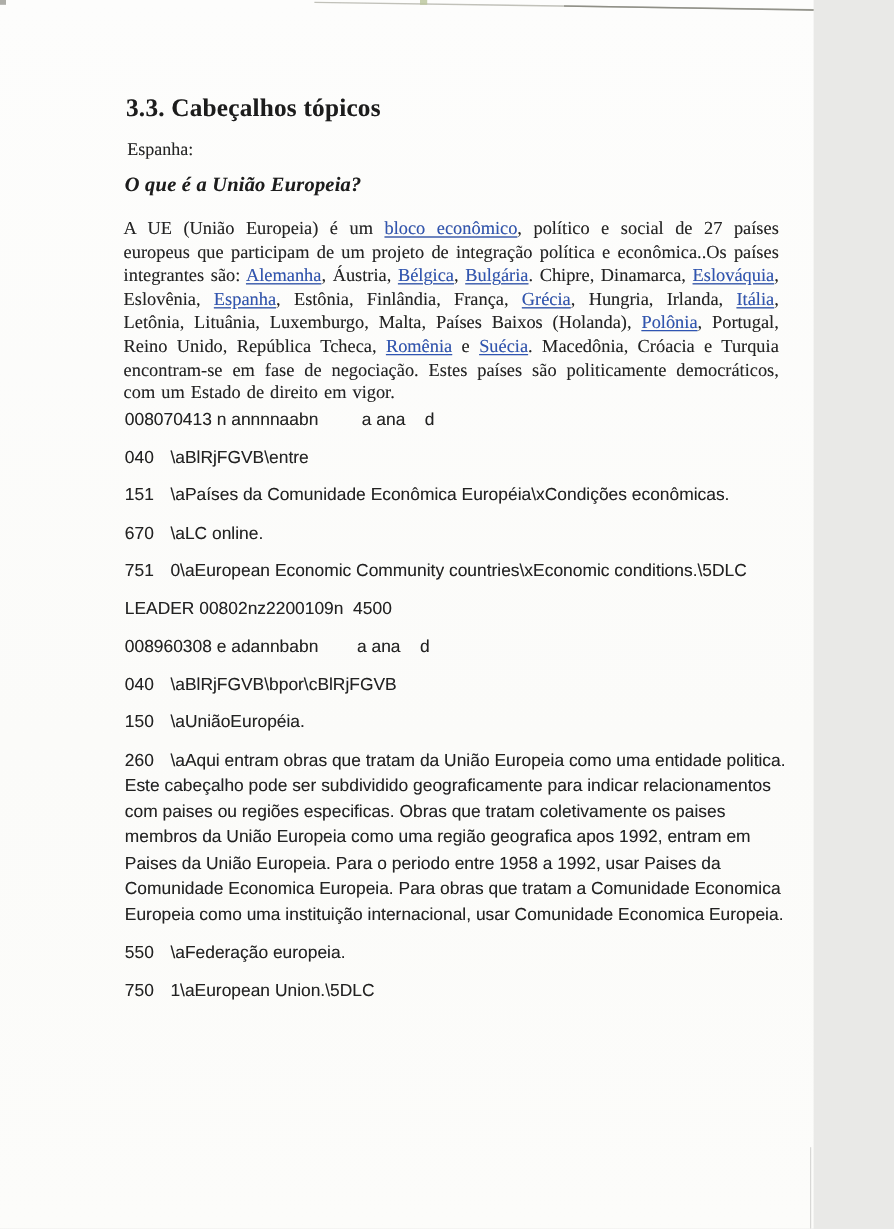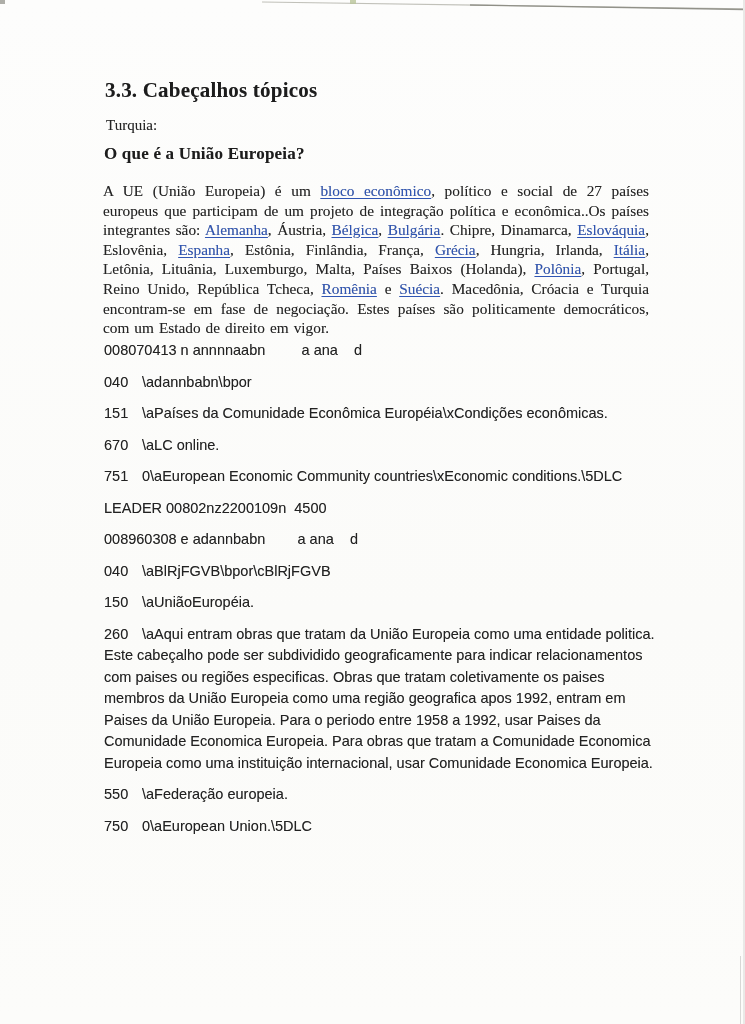--- a/index.html
+++ b/index.html
@@ -3,21 +3,21 @@
 <meta charset="utf-8">
 <style>
   html, body { margin: 0; padding: 0; }
   body {
     width: 745px; height: 1024px;
     background: #e9e9e7;
     overflow: hidden;
   }
   .sheet {
     position: relative;
-    width: 743px; height: 1024px;
+    width: 678px; height: 1024px;
     background: linear-gradient(180deg, #fdfdfc 0%, #fbfbf9 60%, #fcfcfa 100%);
     font-family: "Liberation Serif", serif;
     color: #242424;
     text-shadow: 0 0 0.5px rgba(40,40,40,0.35);
     overflow: hidden;
   }
   .artifact-top { position: absolute; top: 0; left: 0; }
   .corner-mark {
     position: absolute; top: 0; left: 0;
     width: 5px; height: 4px; background: #9a9a92; opacity: 0.8;
@@ -33,20 +33,21 @@
     letter-spacing: 0.2px;
   }
   .example-label {
     position: absolute; top: 117px; left: 106px;
     margin: 0; font-size: 15px;
   }
   .question-heading {
     position: absolute; top: 144px; left: 104px;
     margin: 0; font-size: 17px; font-weight: bold; color: #1c1c1c;
     letter-spacing: 0.2px;
+    font-style: italic;
   }
   .intro {
     position: absolute; top: 181px; left: 103px;
     width: 546px; margin: 0;
     font-size: 15.3px; line-height: 19.6px;
     text-align: justify;
     word-spacing: 1.2px;
   }
   .intro .link {
     text-decoration: underline;
@@ -79,34 +80,34 @@
   <svg class="artifact-top" width="745" height="14" viewBox="0 0 745 14">
     <line x1="262" y1="2" x2="745" y2="9" stroke="#a8a89e" stroke-width="1.2" opacity="0.7"></line>
     <line x1="470" y1="5" x2="745" y2="9.5" stroke="#83837a" stroke-width="1.4" opacity="0.8"></line>
     <rect x="350" y="0" width="6" height="4" fill="#b9c49a" opacity="0.8"></rect>
   </svg>
   <div class="corner-mark"></div>
   <div class="edge-mark-right"></div>
 
   <h1 class="section-heading">3.3. Cabeçalhos tópicos</h1>
 
-  <p class="example-label">Turquia:</p>
+  <p class="example-label">Espanha:</p>
 
   <h2 class="question-heading">O que é a União Europeia?</h2>
 
   <p class="intro" id="intro-paragraph"><span>A UE (União Europeia) é um </span><span class="link" style="color: rgb(47, 85, 180);">bloco econômico</span><span>, político e social de 27 países europeus que participam de um projeto de integração política e econômica..Os países integrantes são: </span><span class="link" style="color: rgb(47, 85, 180);">Alemanha</span><span>, Áustria, </span><span class="link" style="color: rgb(47, 85, 180);">Bélgica</span><span>, </span><span class="link" style="color: rgb(47, 85, 180);">Bulgária</span><span>. Chipre, Dinamarca, </span><span class="link" style="color: rgb(47, 85, 180);">Eslováquia</span><span>, Eslovênia, </span><span class="link" style="color: rgb(47, 85, 180);">Espanha</span><span>, Estônia, Finlândia, França, </span><span class="link" style="color: rgb(47, 85, 180);">Grécia</span><span>, Hungria, Irlanda, </span><span class="link" style="color: rgb(47, 85, 180);">Itália</span><span>, Letônia, Lituânia, Luxemburgo, Malta, Países Baixos (Holanda), </span><span class="link" style="color: rgb(47, 85, 180);">Polônia</span><span>, Portugal, Reino Unido, República Tcheca, </span><span class="link" style="color: rgb(47, 85, 180);">Romênia</span><span> e </span><span class="link" style="color: rgb(47, 85, 180);">Suécia</span><span>. Macedônia, Cróacia e Turquia encontram-se em fase de negociação. Estes países são politicamente democráticos, com um Estado de direito em vigor.</span></p>
 
   <div class="marc" id="marc-block">
       <div class="marc-line"><span class="marc-value">008070413 n annnnaabn         a ana    d</span></div>
-      <div class="marc-line"><span class="marc-tag">040</span><span class="marc-value">\adannbabn\bpor</span></div>
+      <div class="marc-line"><span class="marc-tag">040</span><span class="marc-value">\aBlRjFGVB\entre</span></div>
       <div class="marc-line"><span class="marc-tag">151</span><span class="marc-value">\aPaíses da Comunidade Econômica Européia\xCondições econômicas.</span></div>
       <div class="marc-line"><span class="marc-tag">670</span><span class="marc-value">\aLC online.</span></div>
       <div class="marc-line"><span class="marc-tag">751</span><span class="marc-value">0\aEuropean Economic Community countries\xEconomic conditions.\5DLC</span></div>
       <div class="marc-line"><span class="marc-value">LEADER 00802nz2200109n  4500</span></div>
       <div class="marc-line"><span class="marc-value">008960308 e adannbabn        a ana    d</span></div>
       <div class="marc-line"><span class="marc-tag">040</span><span class="marc-value">\aBlRjFGVB\bpor\cBlRjFGVB</span></div>
       <div class="marc-line"><span class="marc-tag">150</span><span class="marc-value">\aUniãoEuropéia.</span></div>
       <div class="marc-line"><span class="marc-tag">260</span><span class="marc-value">\aAqui entram obras que tratam da União Europeia como uma entidade politica. Este cabeçalho pode ser subdividido geograficamente para indicar relacionamentos com paises ou regiões especificas. Obras que tratam coletivamente os paises membros da União Europeia como uma região geografica apos 1992, entram em Paises da União Europeia. Para o periodo entre 1958 a 1992, usar Paises da Comunidade Economica Europeia. Para obras que tratam a Comunidade Economica Europeia como uma instituição internacional, usar Comunidade Economica Europeia.</span></div>
       <div class="marc-line"><span class="marc-tag">550</span><span class="marc-value">\aFederação europeia.</span></div>
-      <div class="marc-line"><span class="marc-tag">750</span><span class="marc-value">0\aEuropean Union.\5DLC</span></div>
+      <div class="marc-line"><span class="marc-tag">750</span><span class="marc-value">1\aEuropean Union.\5DLC</span></div>
     </div>
 
 </div>
 
 </body></html>

